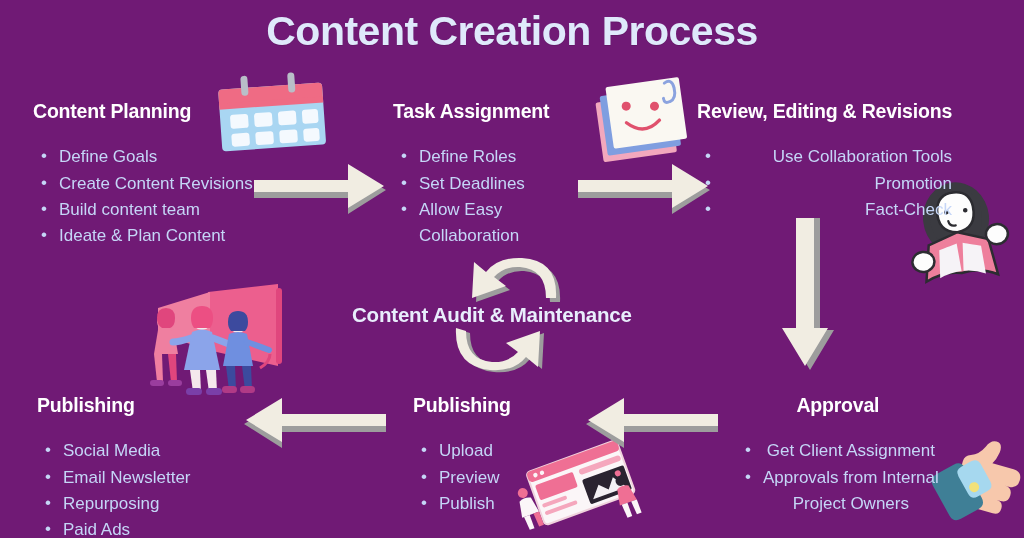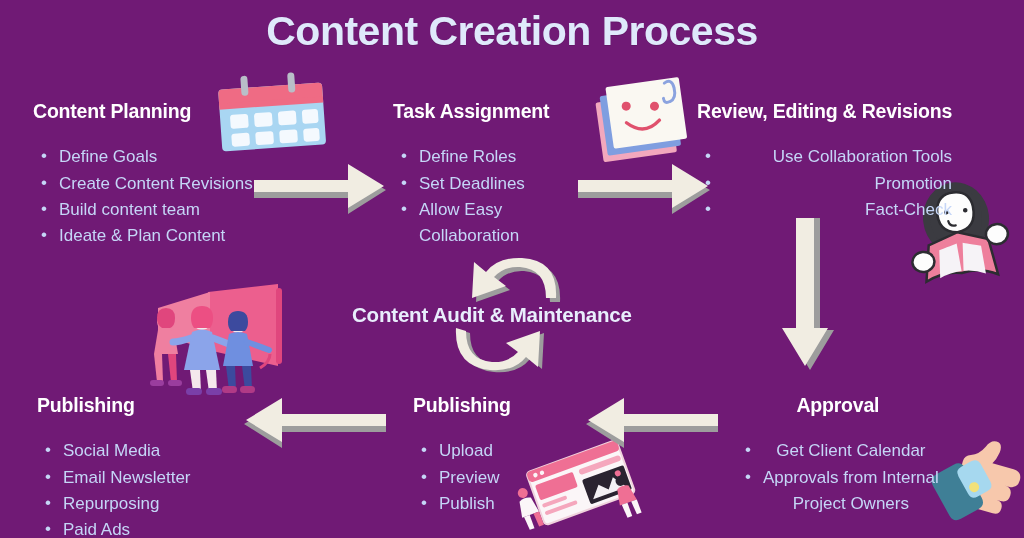--- a/index.html
+++ b/index.html
@@ -305,21 +305,21 @@
     <ul>
       <li>Upload</li>
       <li>Preview</li>
       <li>Publish</li>
     </ul>
   </div>
 
   <div class="block" id="b-approval">
     <h2>Approval</h2>
     <ul>
-      <li>Get Client Calendar</li>
+      <li>Get Client Assignment</li>
       <li>Approvals from Internal</li>
       <li class="cont">Project Owners</li>
     </ul>
   </div>
 
   <div class="cycle-label">Content Audit &amp; Maintenance</div>
 
 </div>
 
 </body></html>

